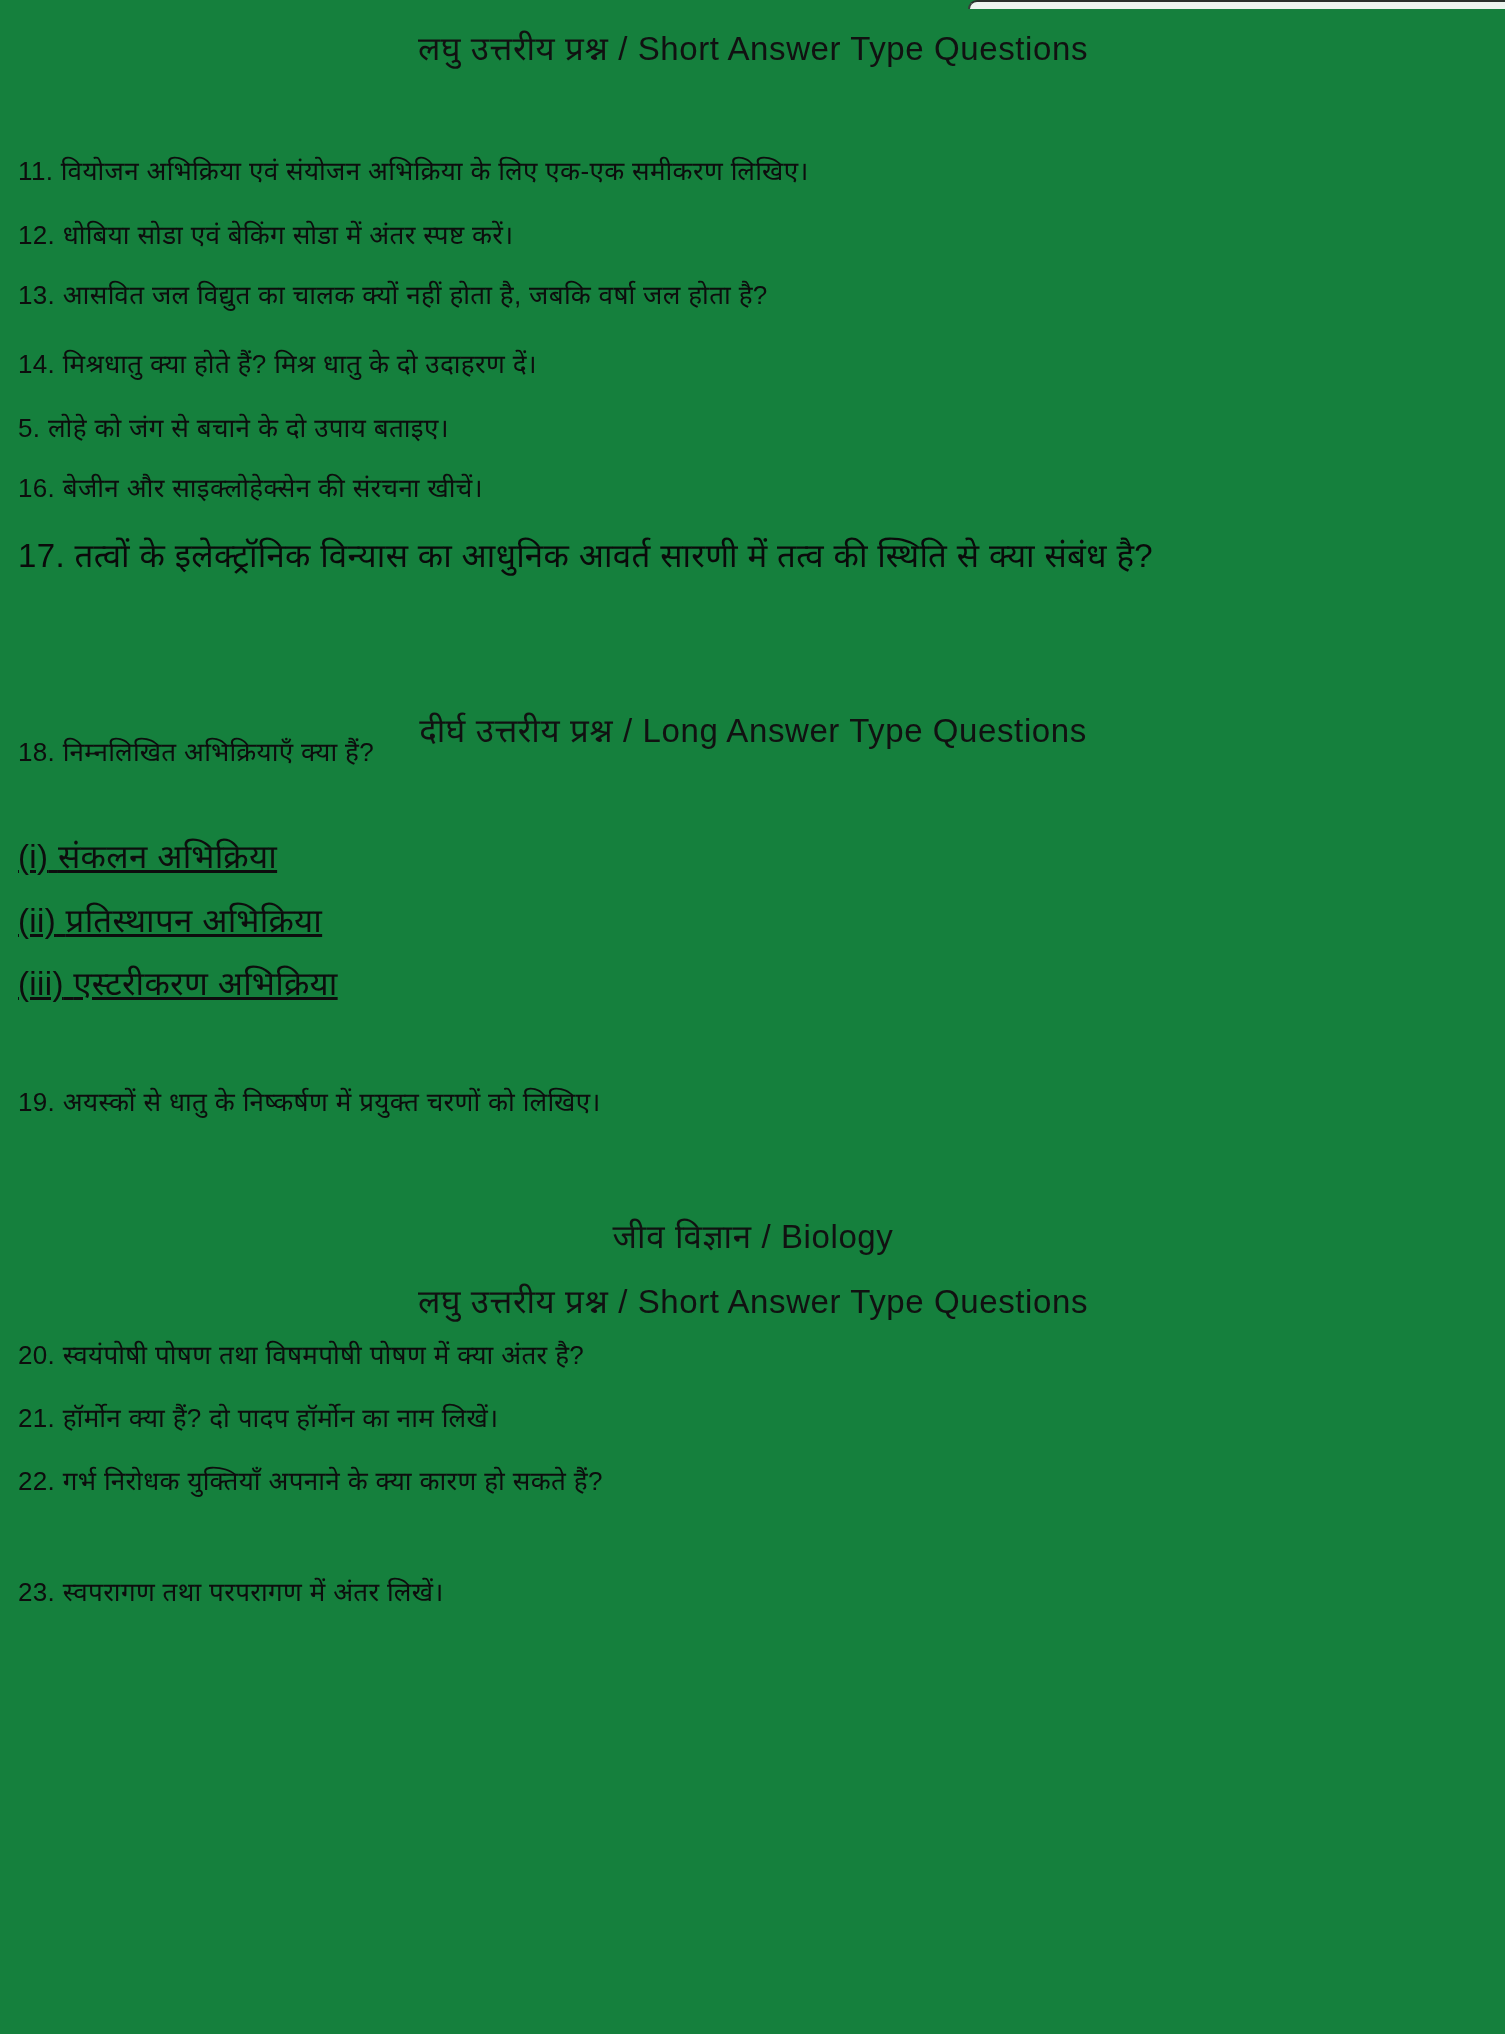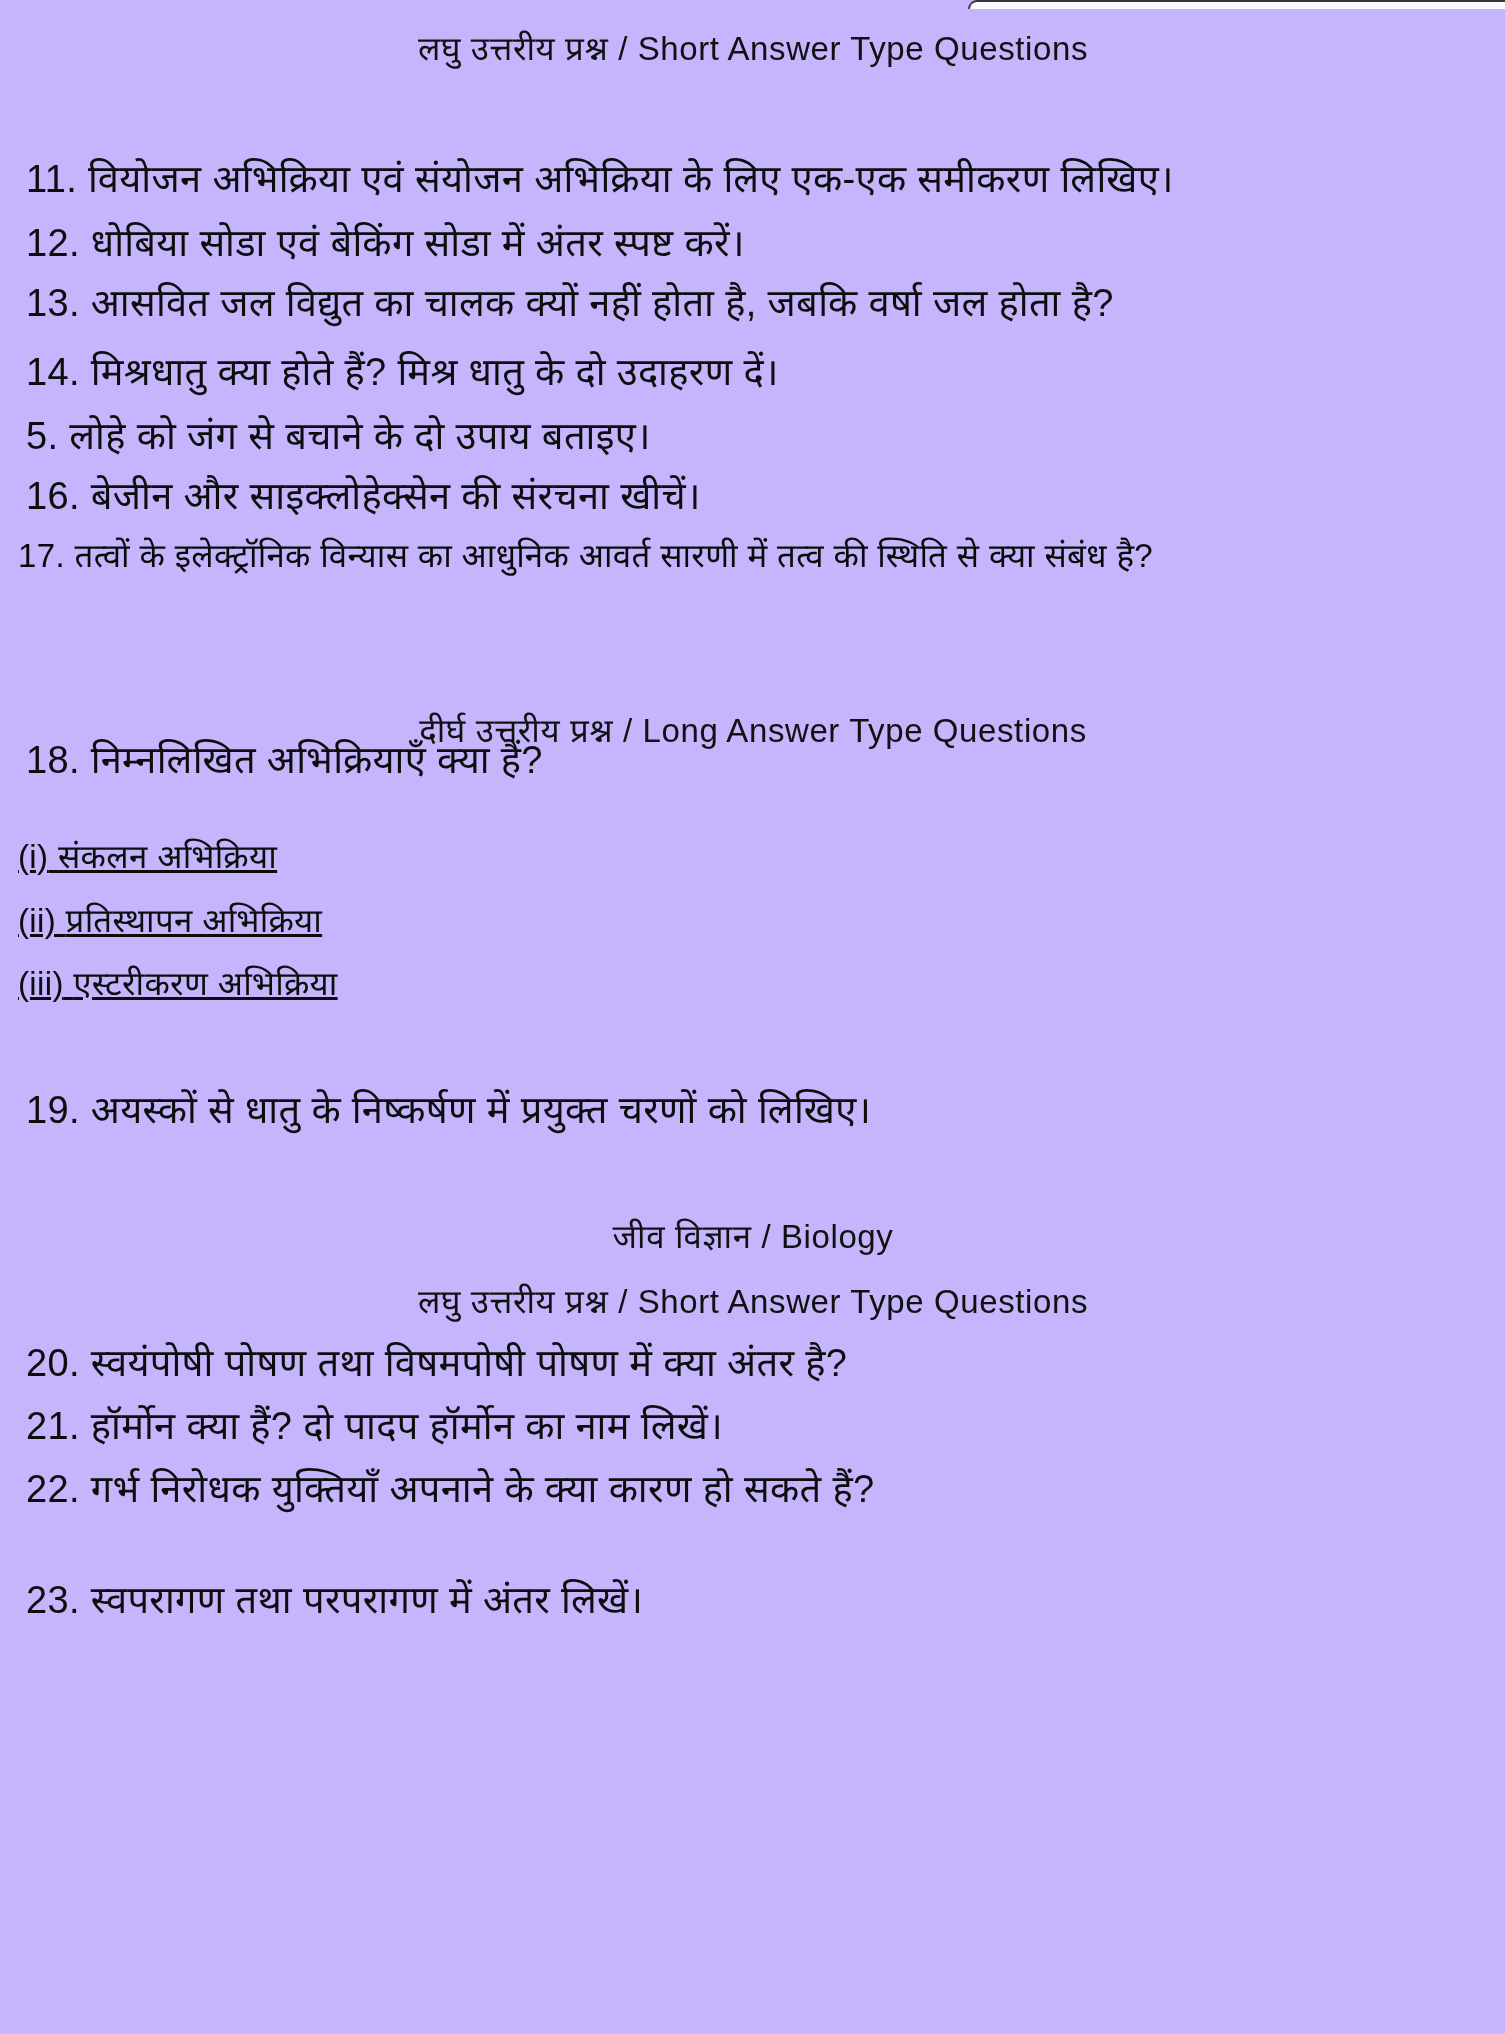--- a/index.html
+++ b/index.html
@@ -17,21 +17,21 @@
     color: #0a0a0a;
     -webkit-font-smoothing: antialiased;
   }
 
   .page {
     position: relative;
     width: 1505px;
     height: 2034px;
     box-sizing: border-box;
     padding: 0 22px 0 18px;
-    background: #c4b5fd;
+    background: #15803d;
   }
 
   
   .top-artifact {
     position: absolute;
     top: 0;
     left: 968px;
     width: 560px;
     height: 7px;
     background: #ffffff;
@@ -45,27 +45,26 @@
     text-align: center;
     font-size: 33px;
     line-height: 1.28;
     letter-spacing: 0.6px;
     font-weight: 400;
     color: #111;
     white-space: pre;
   }
 
   .q-line {
-    font-size: 38px;
+    font-size: 26px;
     line-height: 1.30;
     letter-spacing: 0.35px;
     font-weight: 400;
     color: #0d0d0d;
     text-align: left;
-    margin-left: 8px;
   }
 
   .q-wrap {
     font-size: 33px;
     line-height: 1.34;
     letter-spacing: 0.35px;
     max-width: 1460px;
   }
 
   .sub-item {

